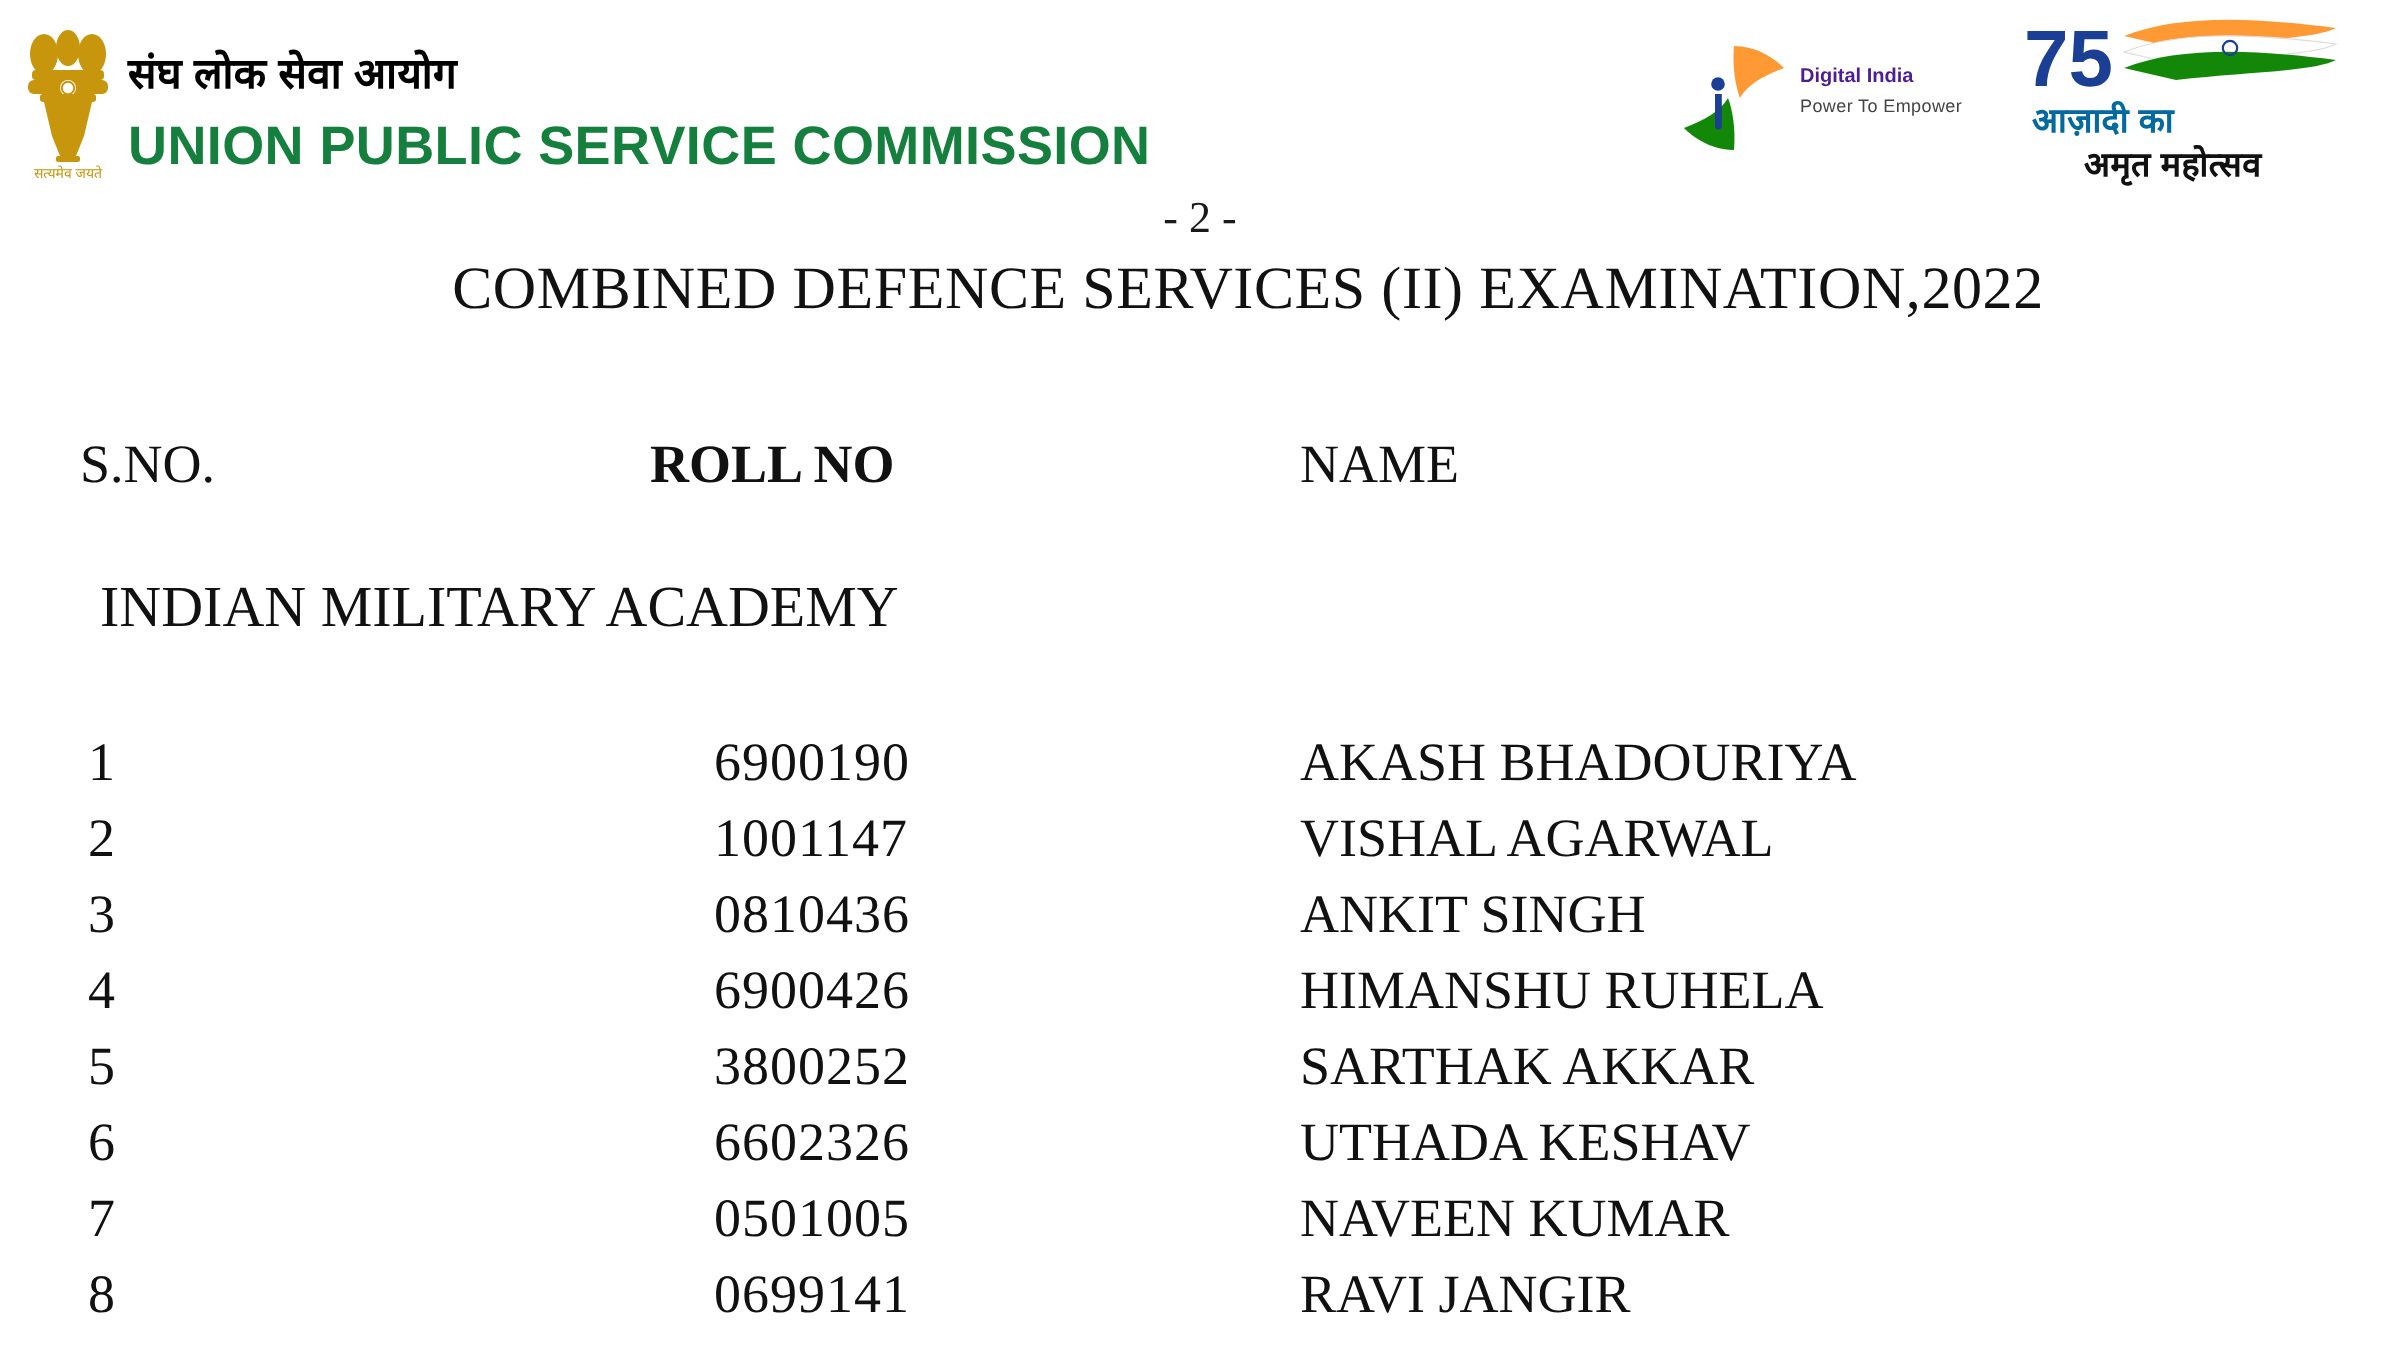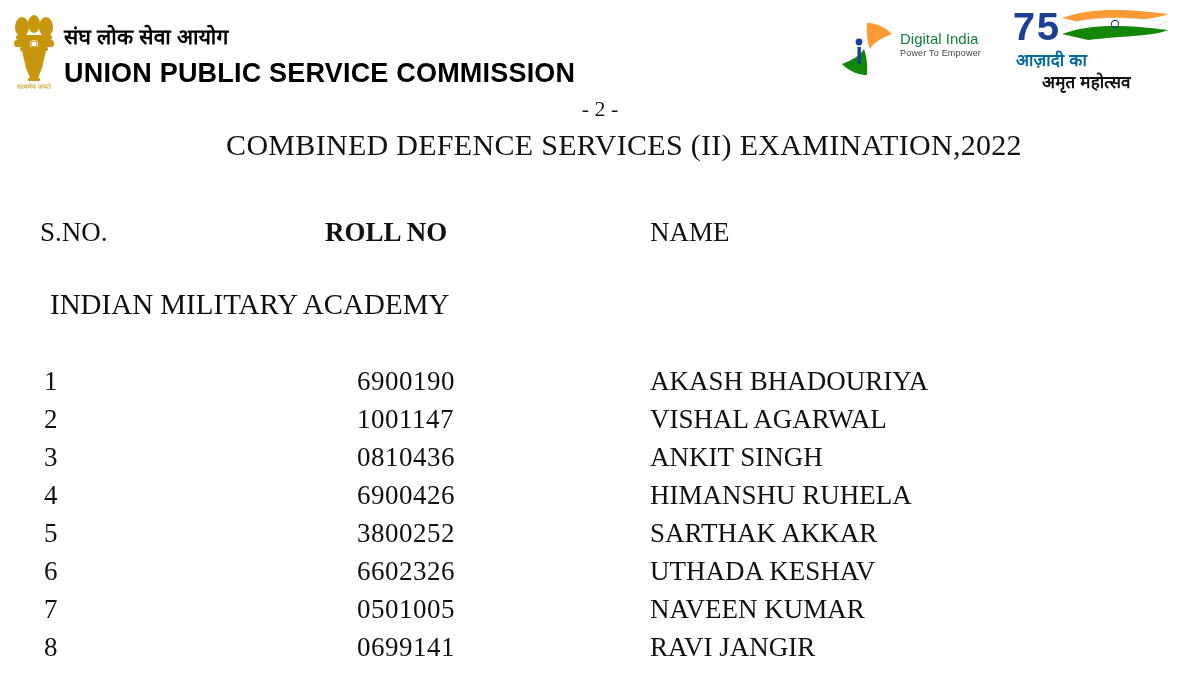--- a/index.html
+++ b/index.html
@@ -45,21 +45,21 @@
     color: #000;
   }
   .org-english {
     position: absolute;
     left: 64px;
     top: 58px;
     font-family: "Liberation Sans", sans-serif;
     font-weight: bold;
     font-size: 27px;
     letter-spacing: 0.2px;
-    color: #000000;
+    color: #15803d;
     white-space: nowrap;
   }
 
   
   .digital-india {
     position: absolute;
     left: 838px;
     top: 20px;
     width: 160px;
     height: 58px;
@@ -71,23 +71,23 @@
     width: 58px;
     height: 58px;
   }
   .di-text {
     position: absolute;
     left: 62px;
     top: 10px;
     font-family: "Liberation Sans", sans-serif;
   }
   .di-title {
-    font-size: 15px;
-    font-weight: normal;
-    color: #15803d;
+    font-size: 10px;
+    font-weight: bold;
+    color: #4c1d95;
     line-height: 17px;
   }
   .di-sub {
     font-size: 9px;
     color: #444;
     line-height: 12px;
     letter-spacing: 0.2px;
   }
 
   
@@ -95,21 +95,21 @@
     position: absolute;
     left: 1008px;
     top: 8px;
     width: 175px;
     height: 86px;
   }
   .azadi-75 {
     position: absolute;
     left: 4px;
     top: 2px;
-    font-family: Liberation Mono, monospace;
+    font-family: Liberation Sans, sans-serif;
     font-size: 40px;
     font-weight: bold;
     color: #1b3f94;
     line-height: 40px;
   }
   .azadi-flag {
     position: absolute;
     left: 52px;
     top: 0px;
     width: 112px;

